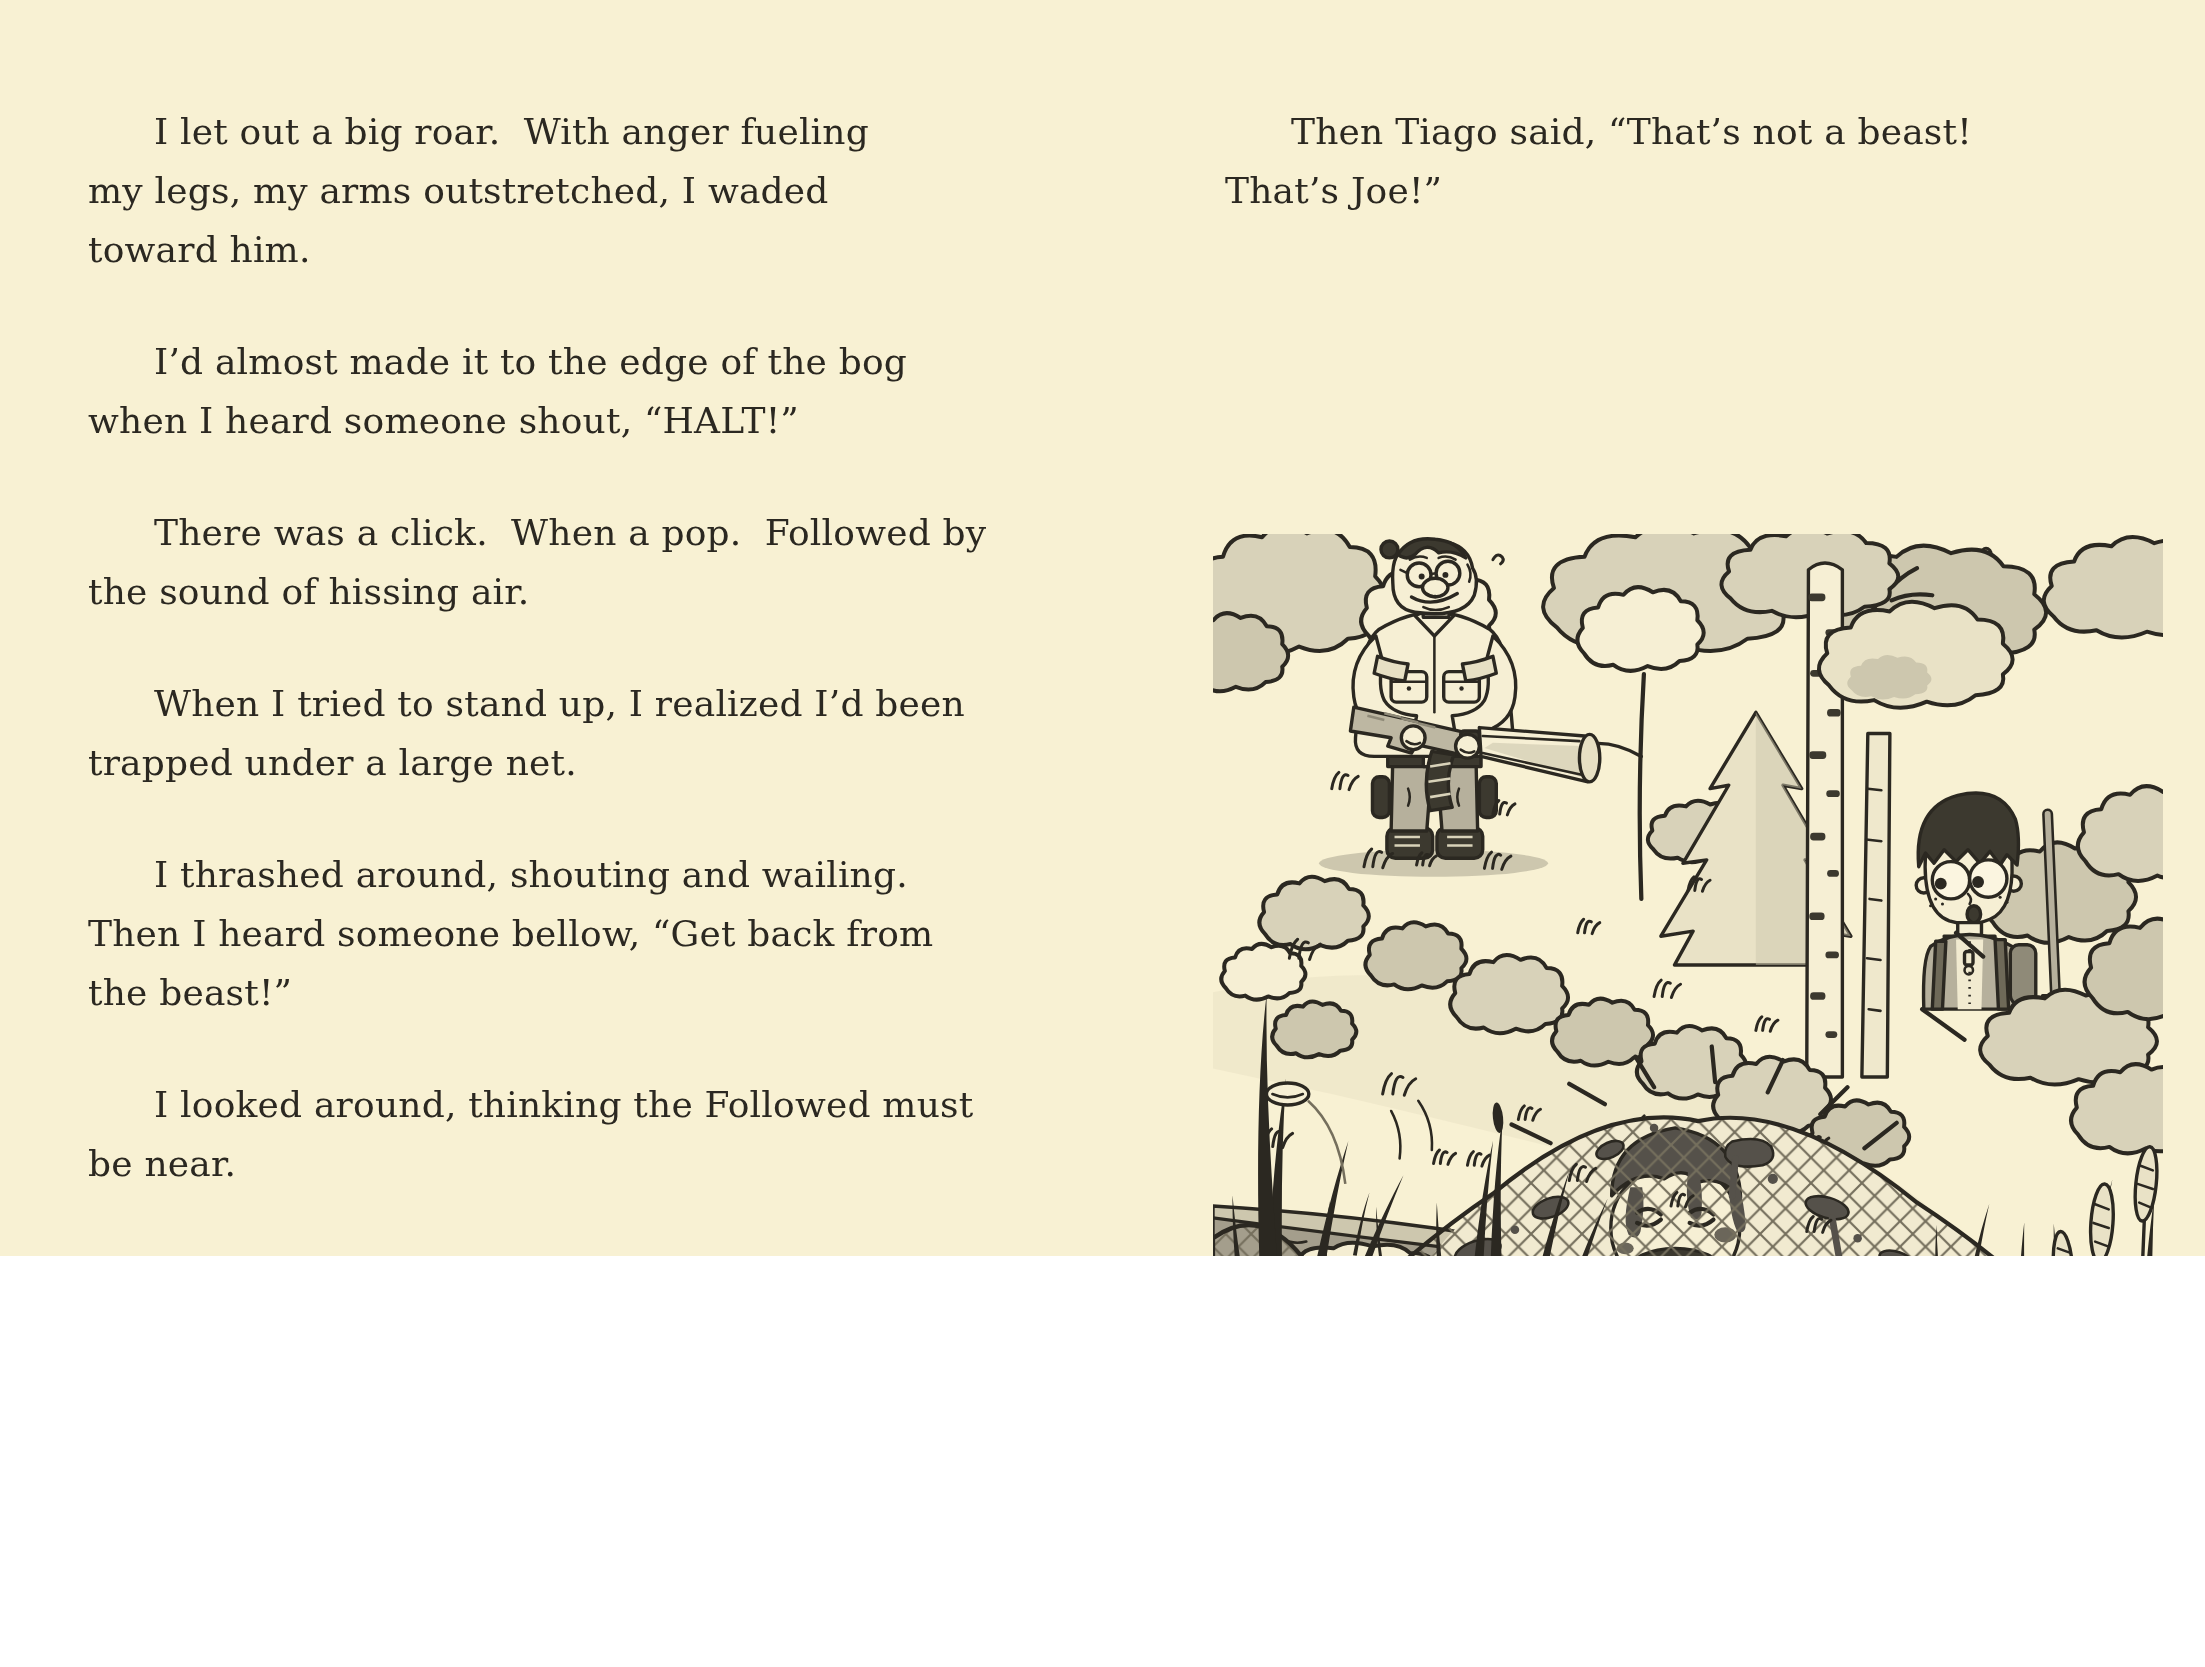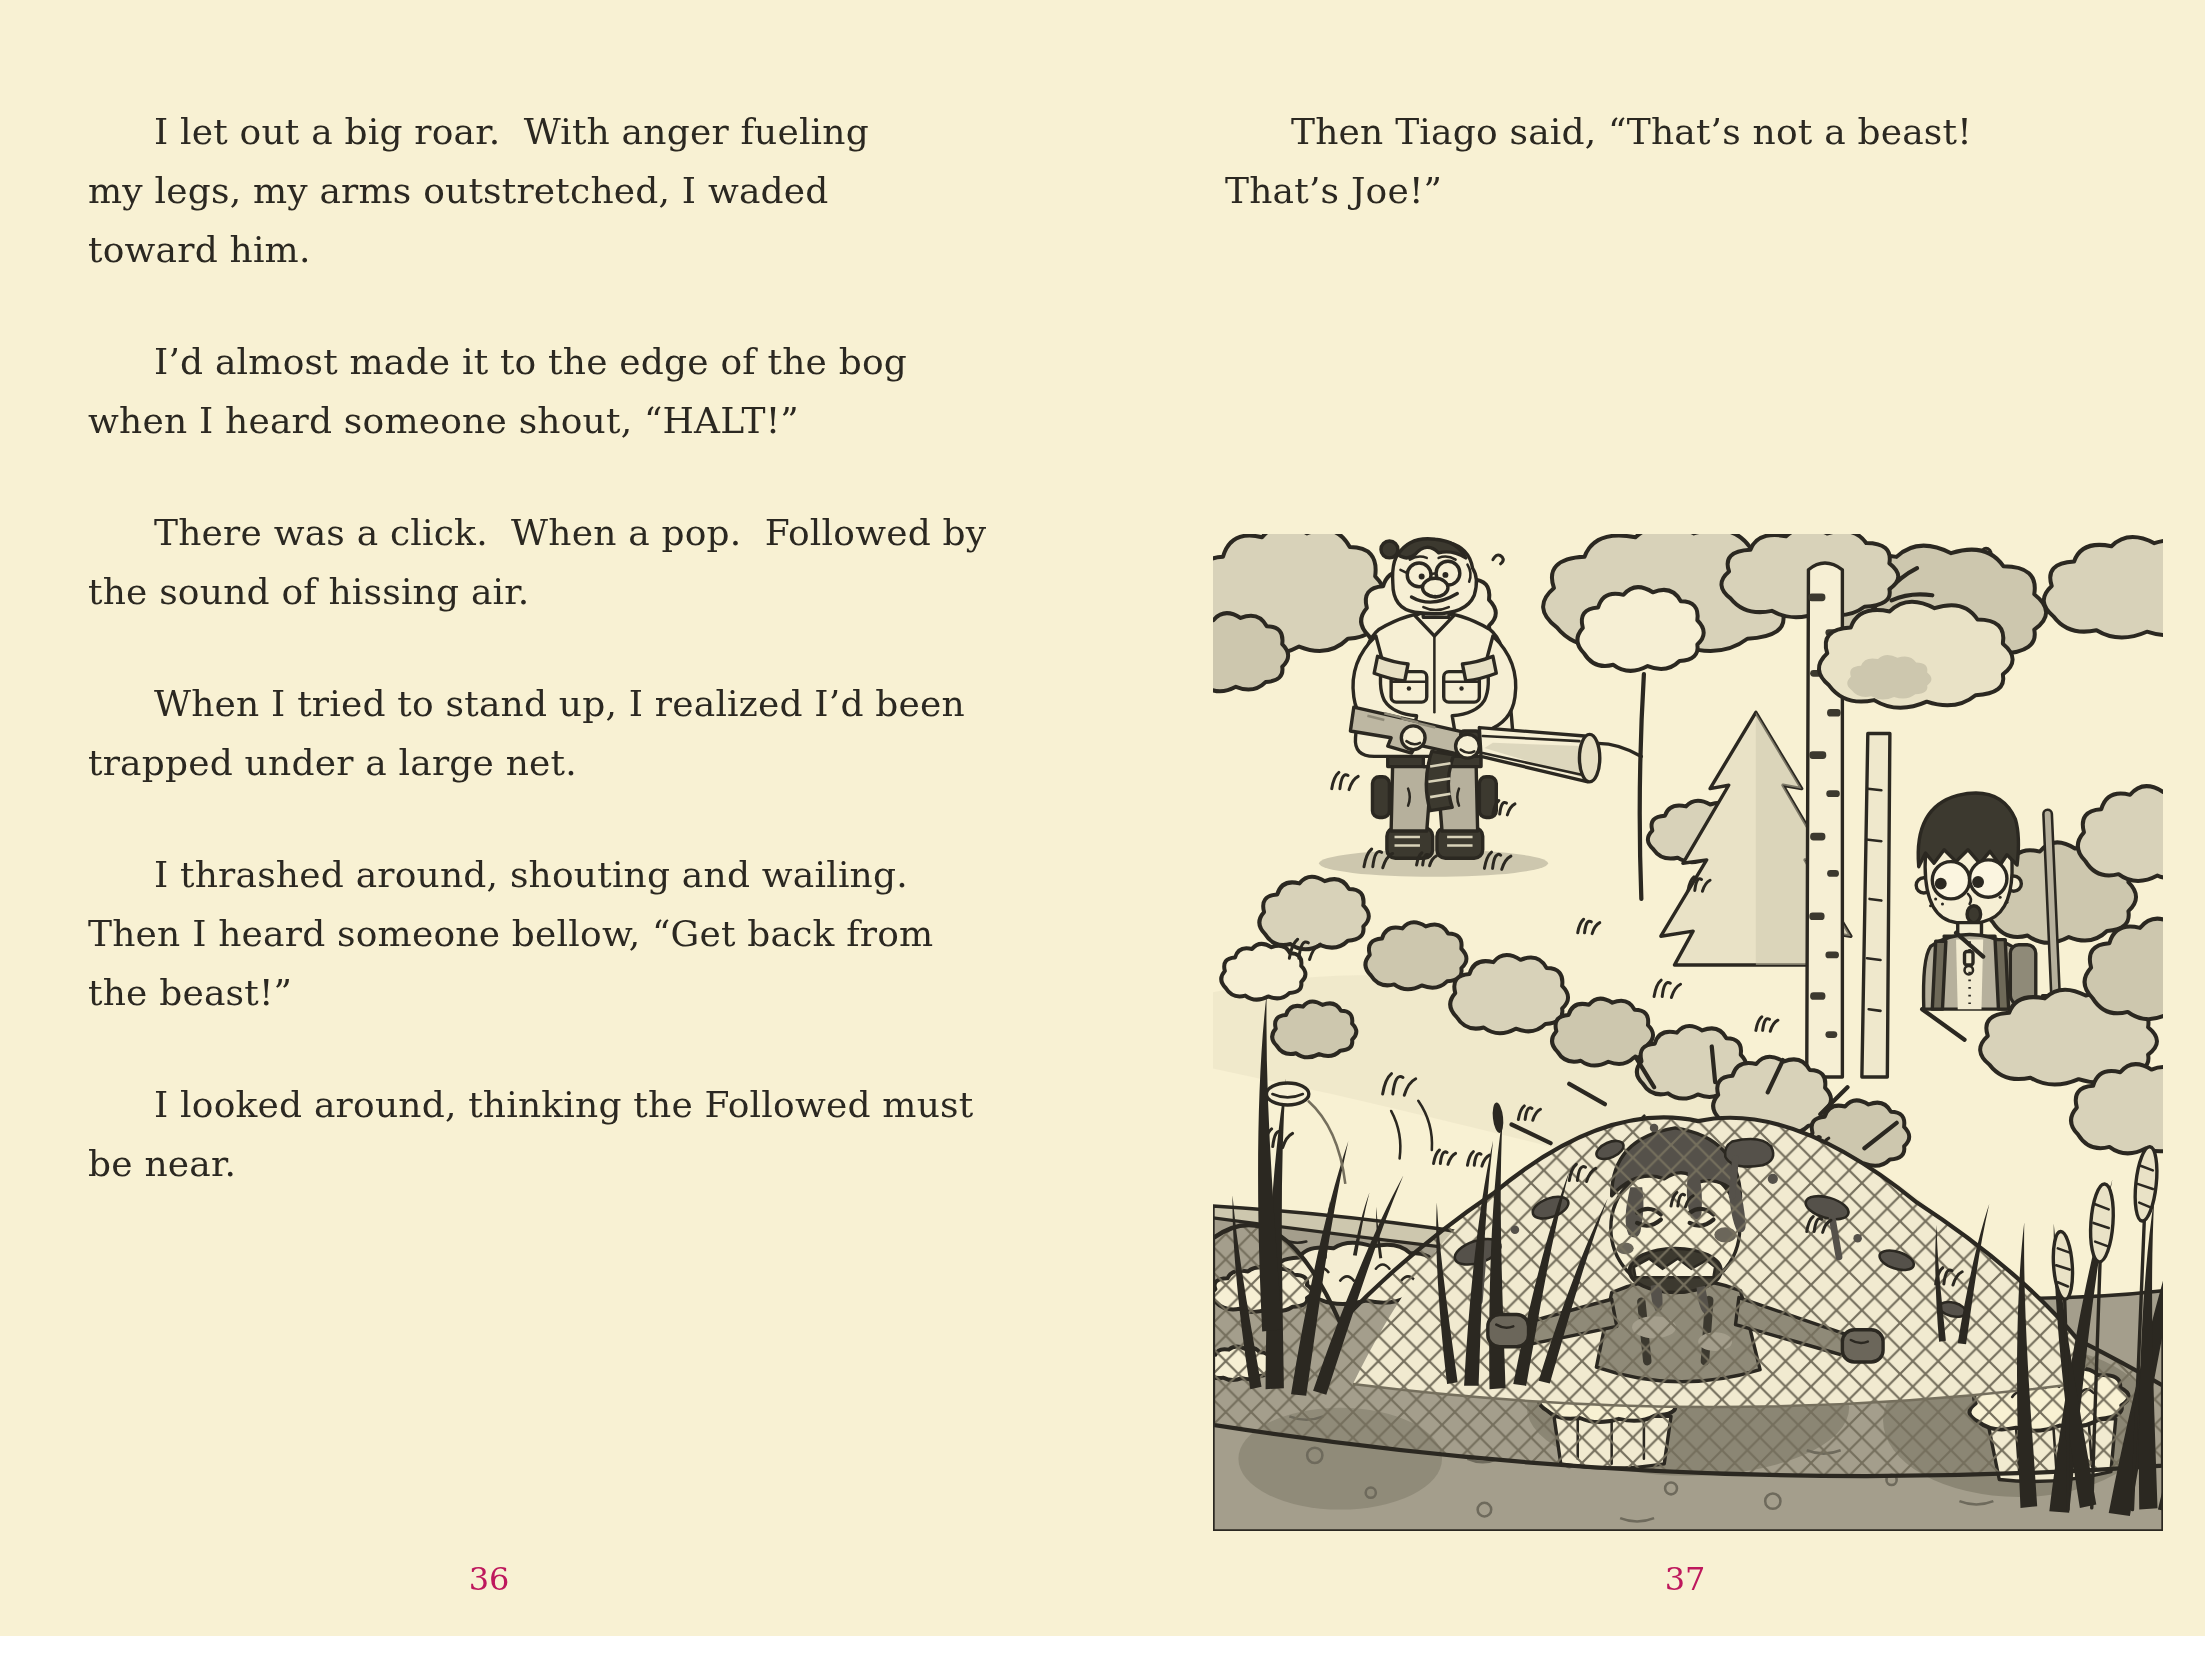--- a/index.html
+++ b/index.html
@@ -1,17 +1,17 @@
 <!DOCTYPE html>
 <html style="font-size:13.6px"><head>
 <meta charset="utf-8">
 <style>
   html,body{margin:0;padding:0;}
   body{width:2205px;height:1668px;font-family:"DejaVu Serif",serif;}
-  .spread{position:relative;width:2205px;height:1636px;background:#f8f1d3;overflow:hidden;}
+  .spread{position:relative;width:2205px;height:1256px;background:#f8f1d3;overflow:hidden;}
   .text-block{position:absolute;width:958px;top:102px;}
   .text-block p{
     margin:0 0 53px 0;
     font-size:36px;line-height:59px;color:#2b2821;
     white-space:pre-wrap;text-indent:66px;letter-spacing:0.2px;
   }
   .left-text{left:88px;}
   .right-text{left:1225px;}
   .page-number{position:absolute;top:1559px;width:102px;text-align:center;
     font-size:32px;line-height:41px;color:#be185d;}

